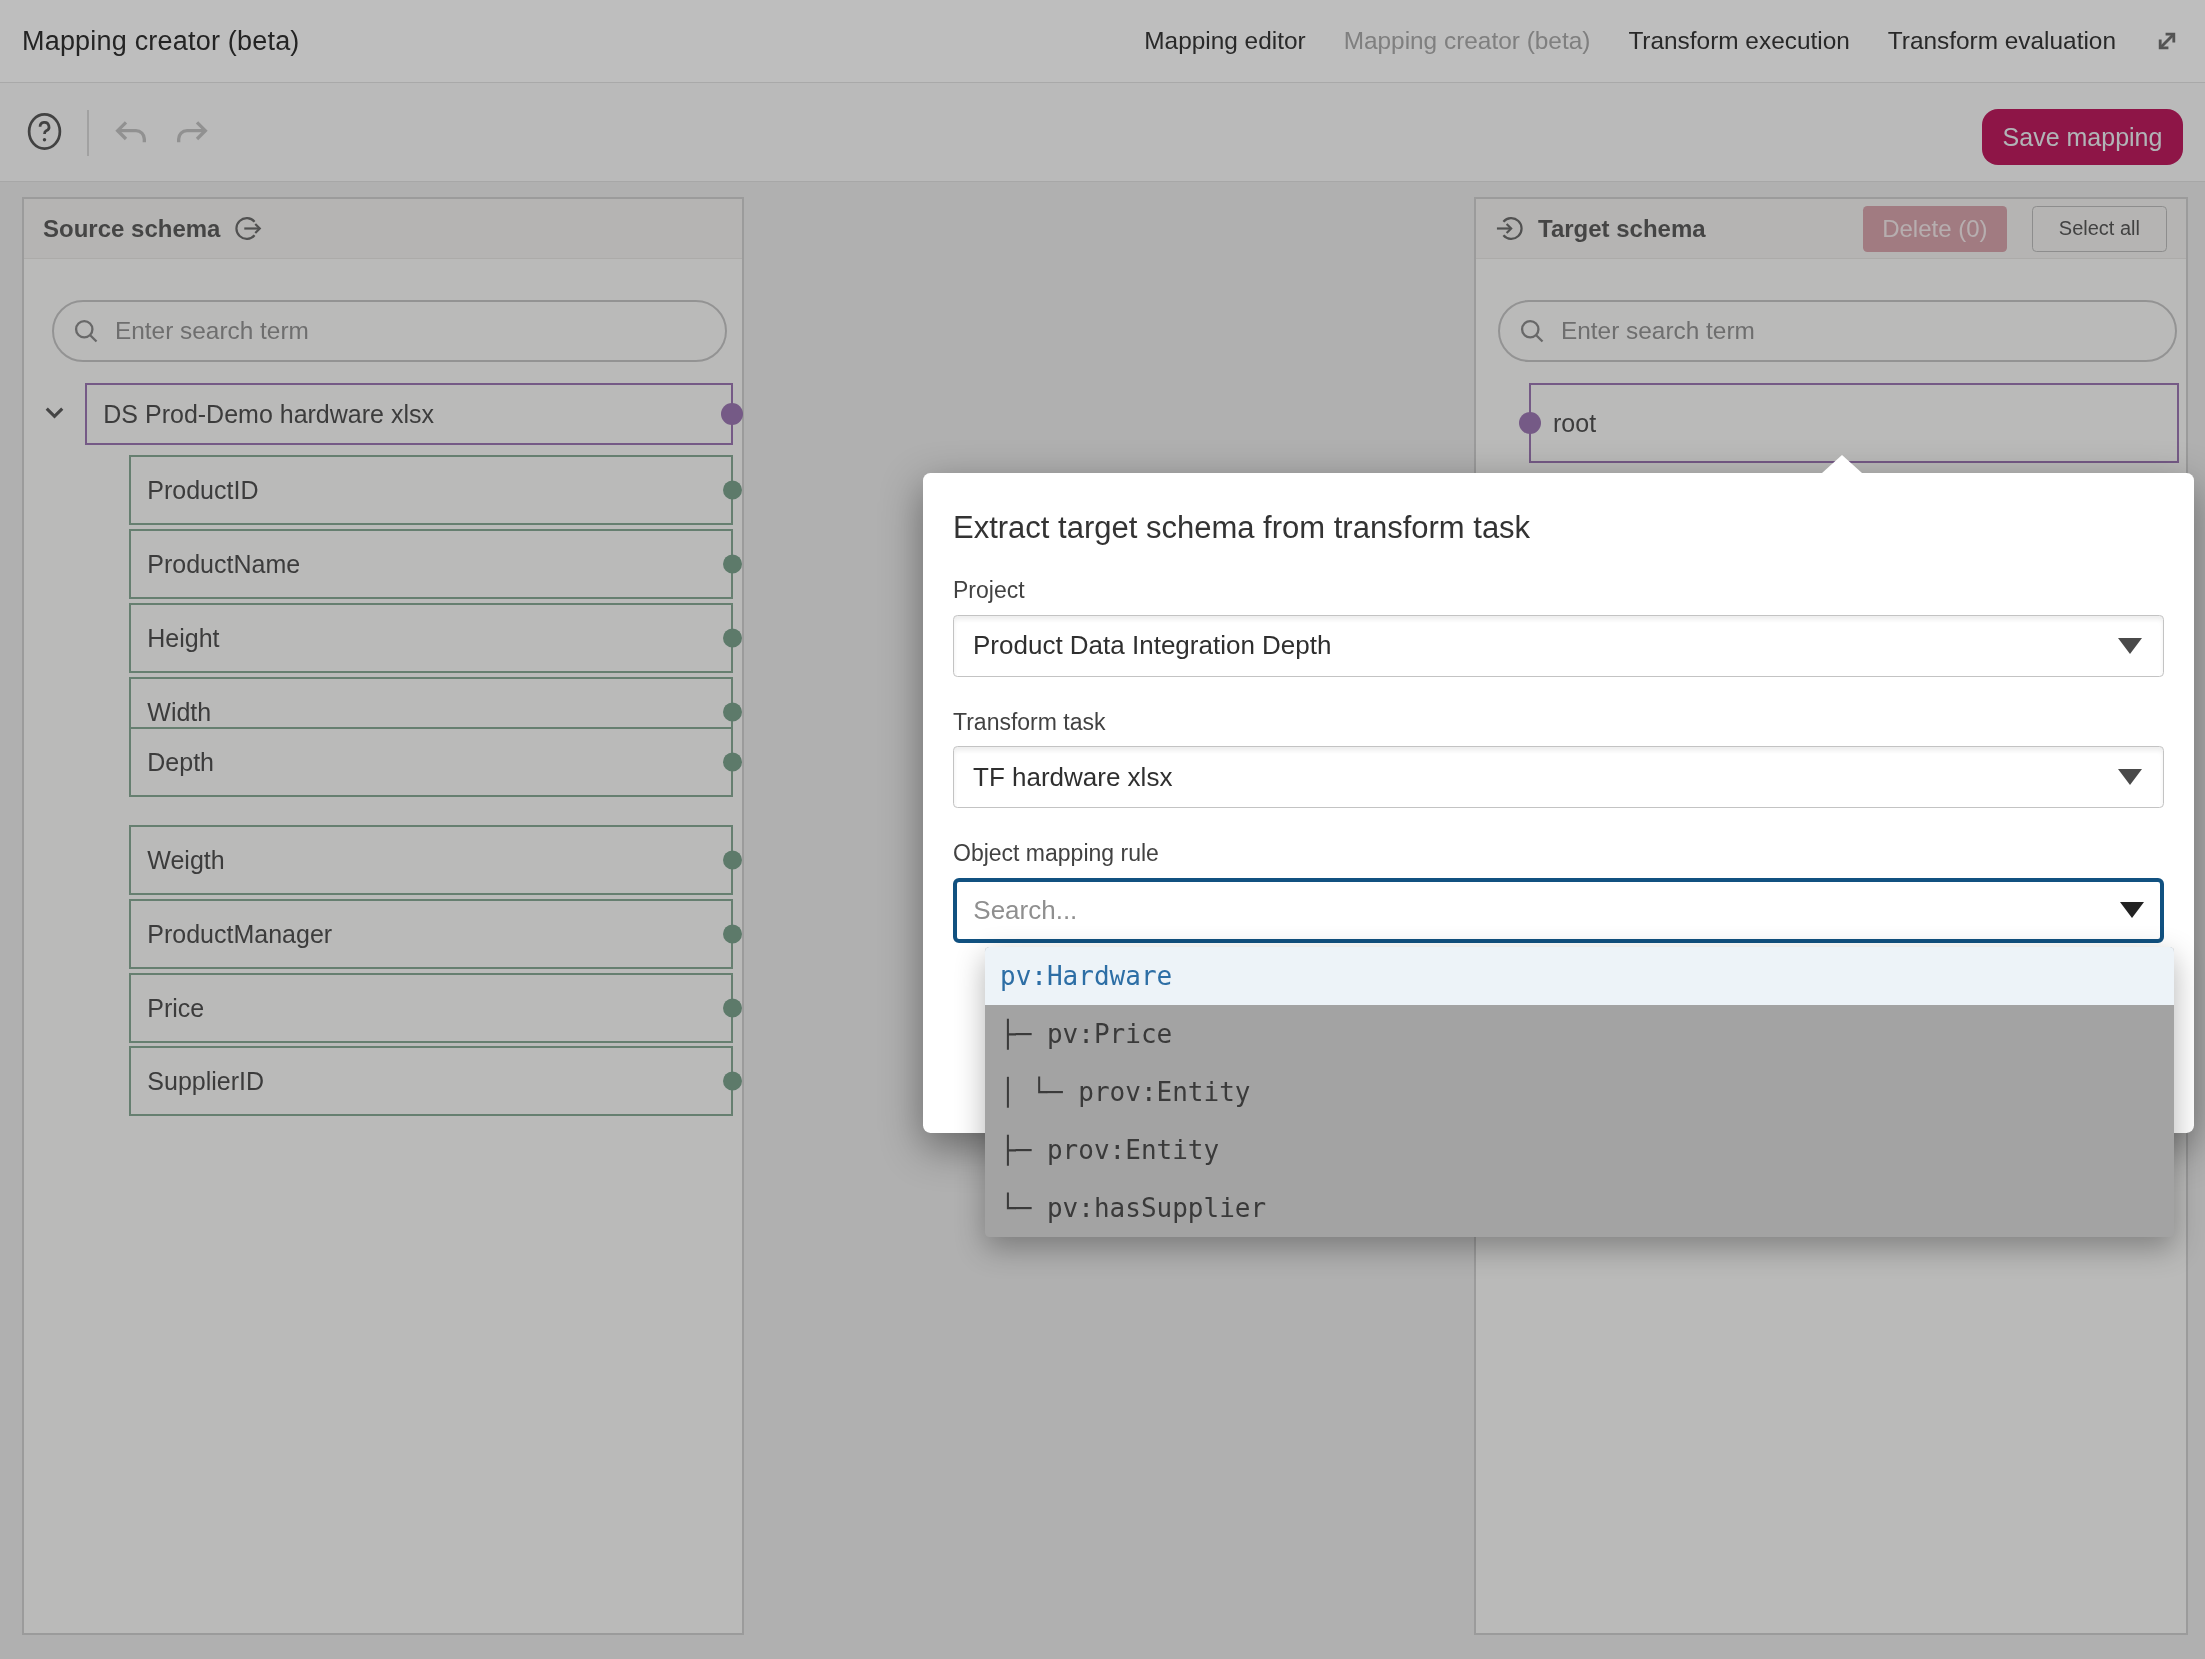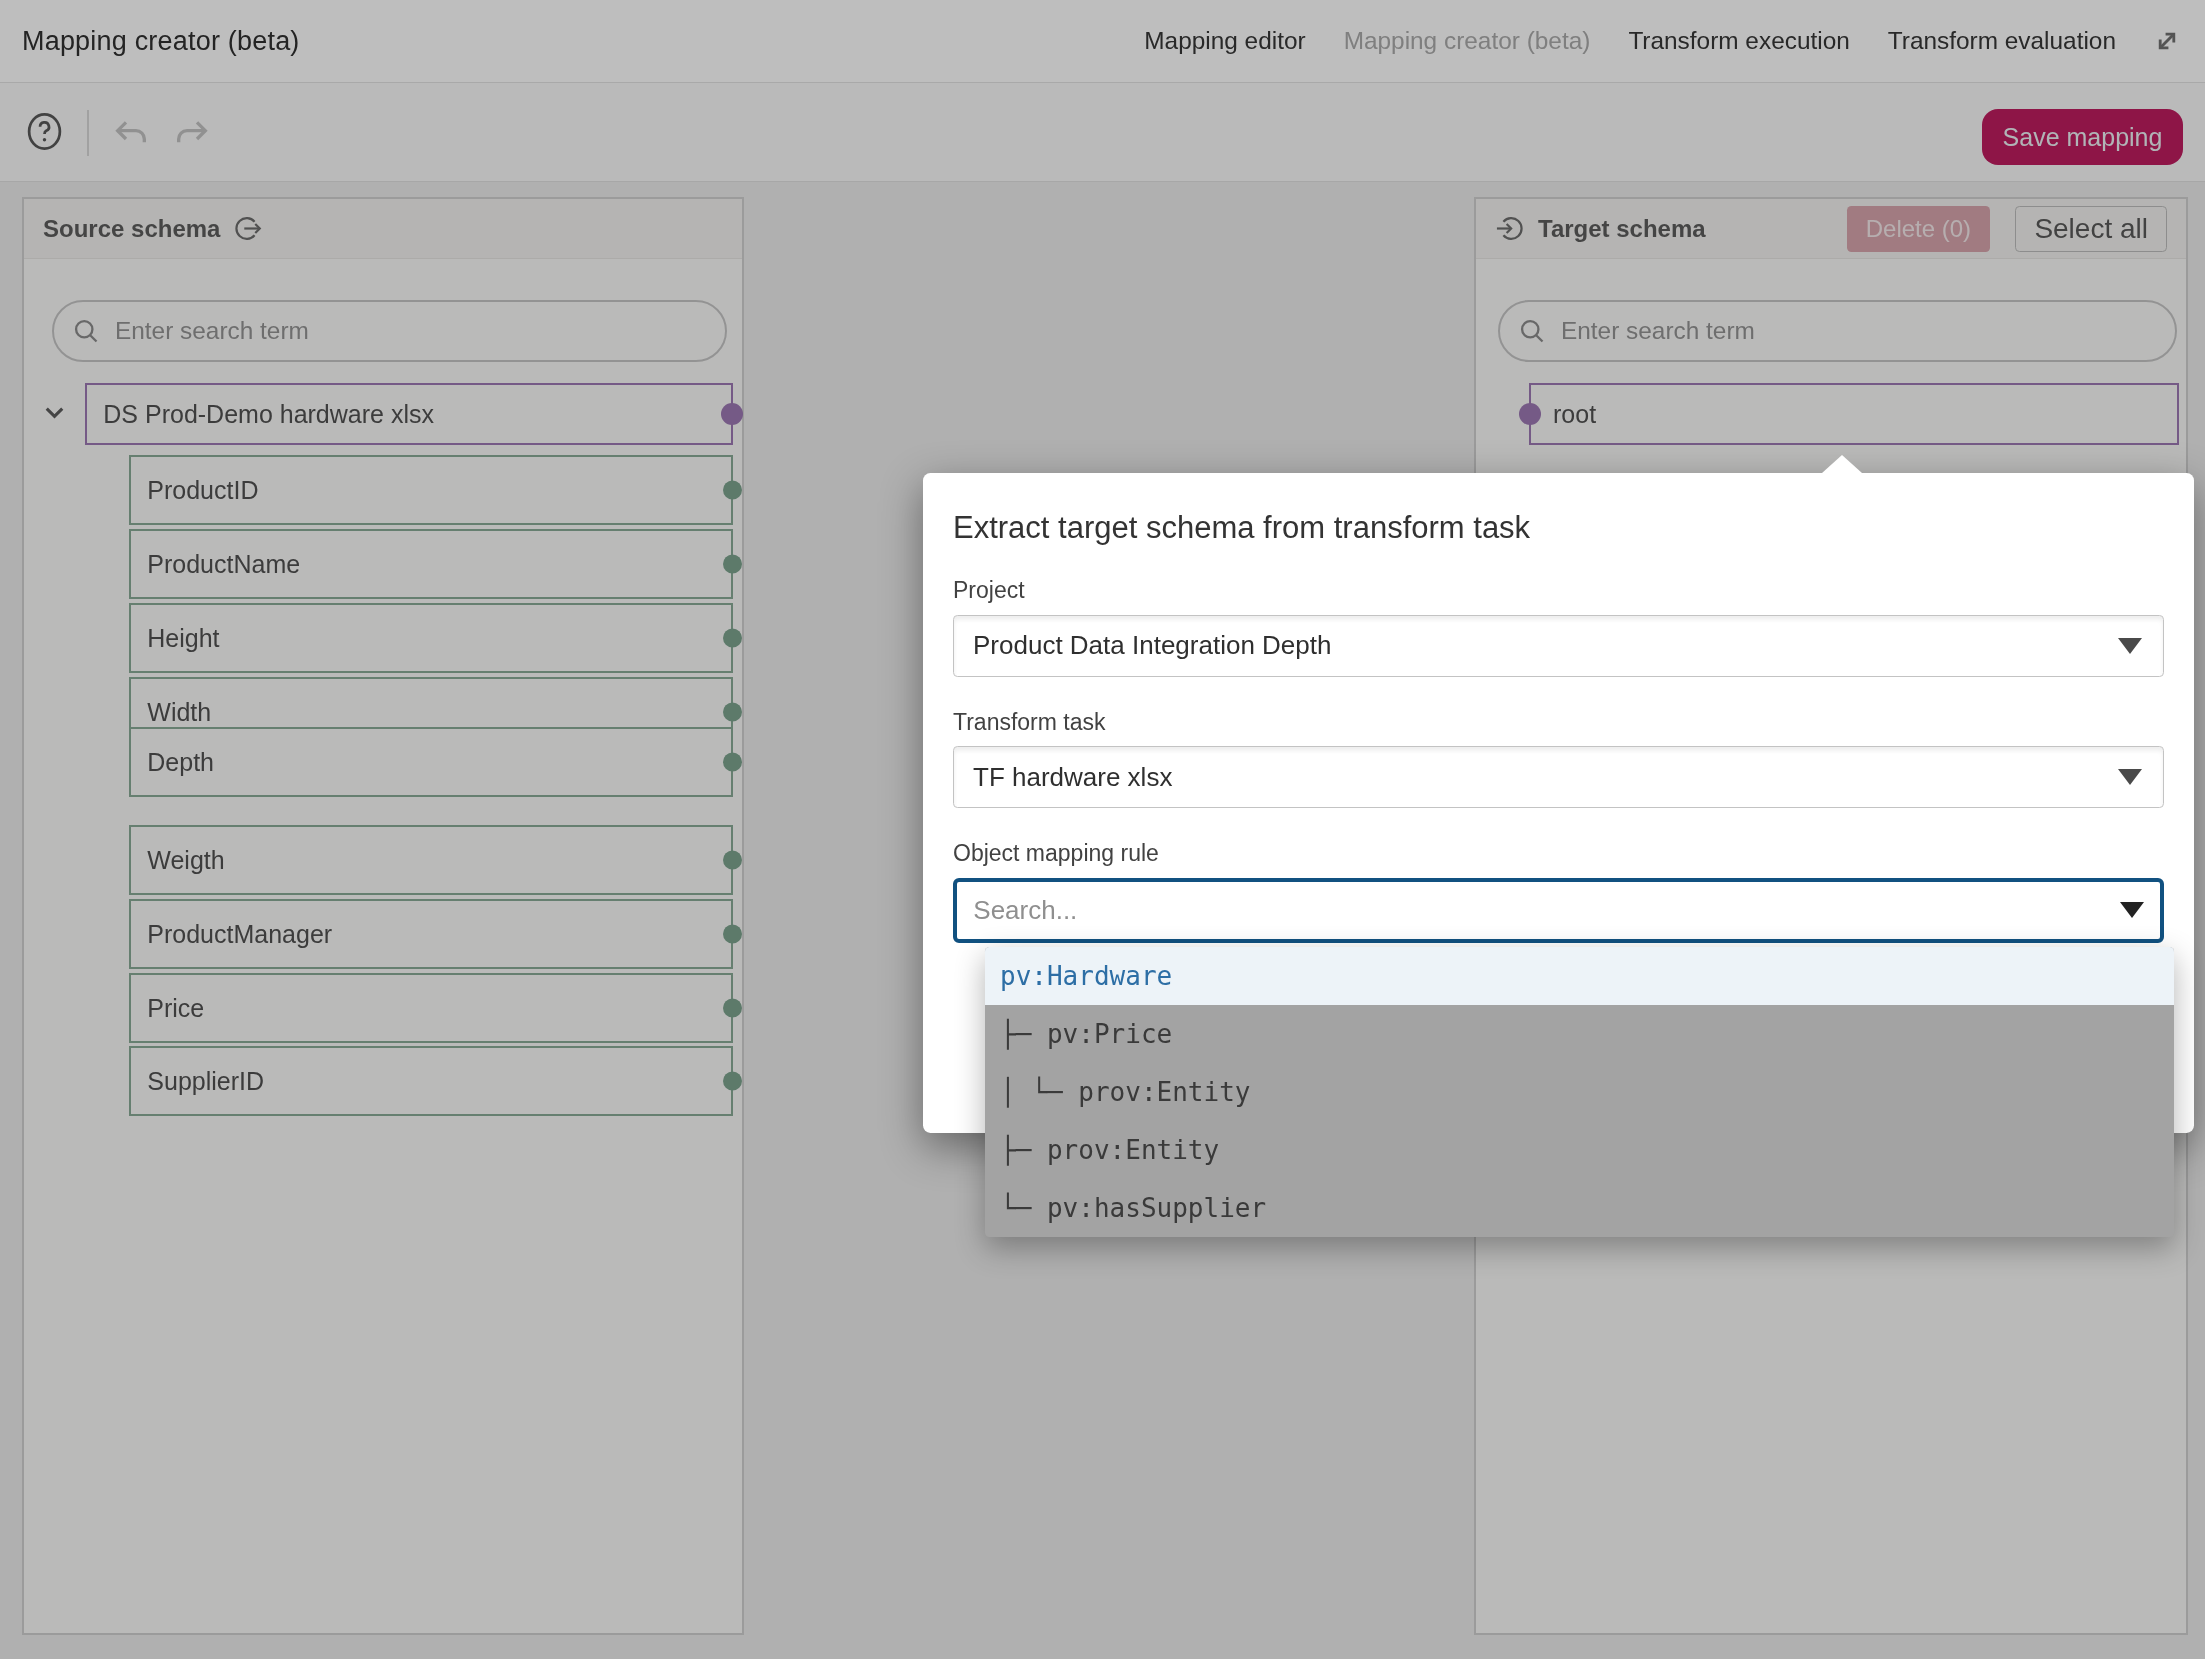--- a/index.html
+++ b/index.html
@@ -31,38 +31,38 @@
   
   .panel { position:absolute; top:197px; height:1438px; background:#fafaf9; border:2.2px solid #cfcfcf; }
   .panel.source { left:22px;   width:722px; }
   .panel.target { left:1474px; width:714px; }
   .panel-head { height:60px; display:flex; align-items:center; gap:12px; padding:0 19px;
                 background:#f3f2f0; border-bottom:1.5px solid #e6e5e3; }
   .panel-title { font-size:24px; font-weight:bold; color:#5a5a5a; white-space:nowrap; }
   .head-spacer { flex:1; }
   .delete-btn { height:46px; padding:0 19px; background:#d8a4ac; color:#f5e9eb; font-size:24px;
                 border:none; border-radius:4.4px; font-family:inherit; }
-  .select-all-btn { height:46px; padding:0 18px; margin-left:13.3px; background:transparent; color:#565656;
-                    font-size:28px; border:1.5px solid #bcbcbc; border-radius:4.4px; font-family:inherit; }
+  .select-all-btn { height:46px; padding:0 26px; margin-left:13.3px; background:transparent; color:#565656;
+                    font-size:20px; border:1.5px solid #bcbcbc; border-radius:4.4px; font-family:inherit; }
 
   .search-box { position:absolute; top:101px; height:62px; border:2.2px solid #c5c5c5; border-radius:33px;
                 display:flex; align-items:center; padding:0 18px; background:#fafaf9; }
   .panel.source .search-box { left:28px; right:15px; }
   .panel.target .search-box { left:22px; right:9px; }
   .search-box input { flex:1; margin-left:15px; border:none; outline:none; background:transparent;
                       font-size:24.4px; color:#555; font-family:inherit; }
   .search-box input::placeholder { color:#929292; }
 
   .chevron { position:absolute; left:15px; top:198px; width:31px; height:31px; cursor:pointer; }
 
   .node { position:absolute; display:flex; align-items:center; font-size:25px; color:#4e4e4e;
           background:#fafaf9; cursor:pointer; }
   .node .dot { position:absolute; top:50%; transform:translateY(-50%); border-radius:50%; cursor:crosshair; }
   .ds-node   { left:61px; right:9px; top:184px; height:62px; border:2.2px solid #9b76b2; padding-left:16.3px; }
-  .root-node { left:53px; right:7.4px; top:184px; height:62px; border:2.2px solid #9b76b2; padding-left:22px; }
+  .root-node { left:53px; right:7.4px; top:184px; height:80px; border:2.2px solid #9b76b2; padding-left:22px; }
   .dot.purple { width:22px; height:22px; background:#9b76b2; }
   .ds-node  .dot { right:-12px; }
   .root-node .dot { left:-12px; }
   .field-node { left:105px; right:9px; height:70px; border:2.2px solid #87a995; padding-left:16.3px; }
   .field-node .dot { width:19px; height:19px; right:-11px; background:#7aa28c; }
   .f0{top:256px}.f1{top:330px}.f2{top:404px}.f3{top:478px}.f4{top:528px}
   .f5{top:626px}.f6{top:700px}.f7{top:774px}.f8{top:847px}
 
   
   .dim-overlay { position:absolute; inset:0; background:rgba(15,15,15,0.27); z-index:10; }

